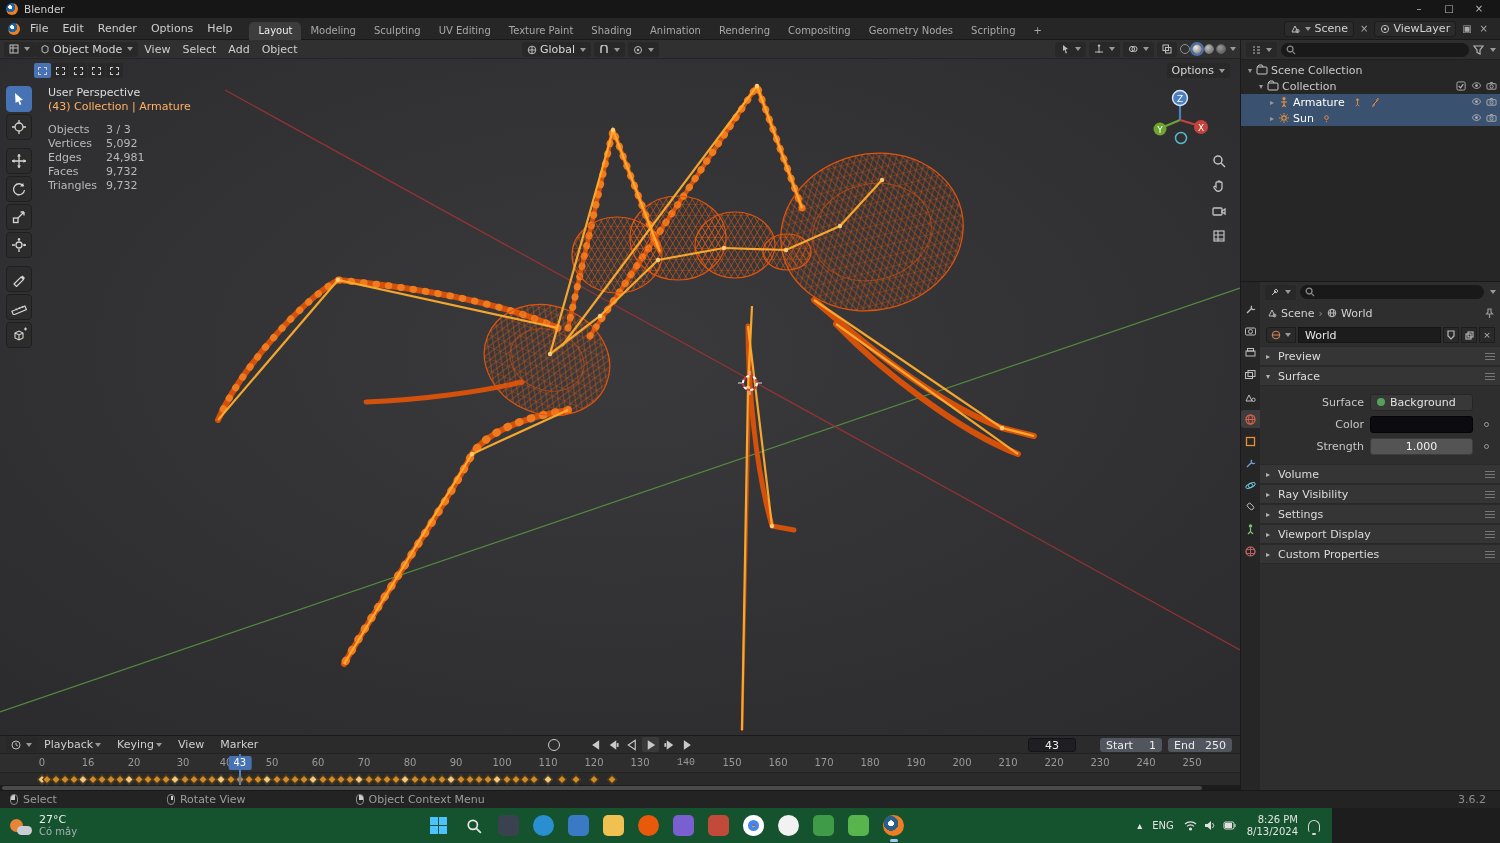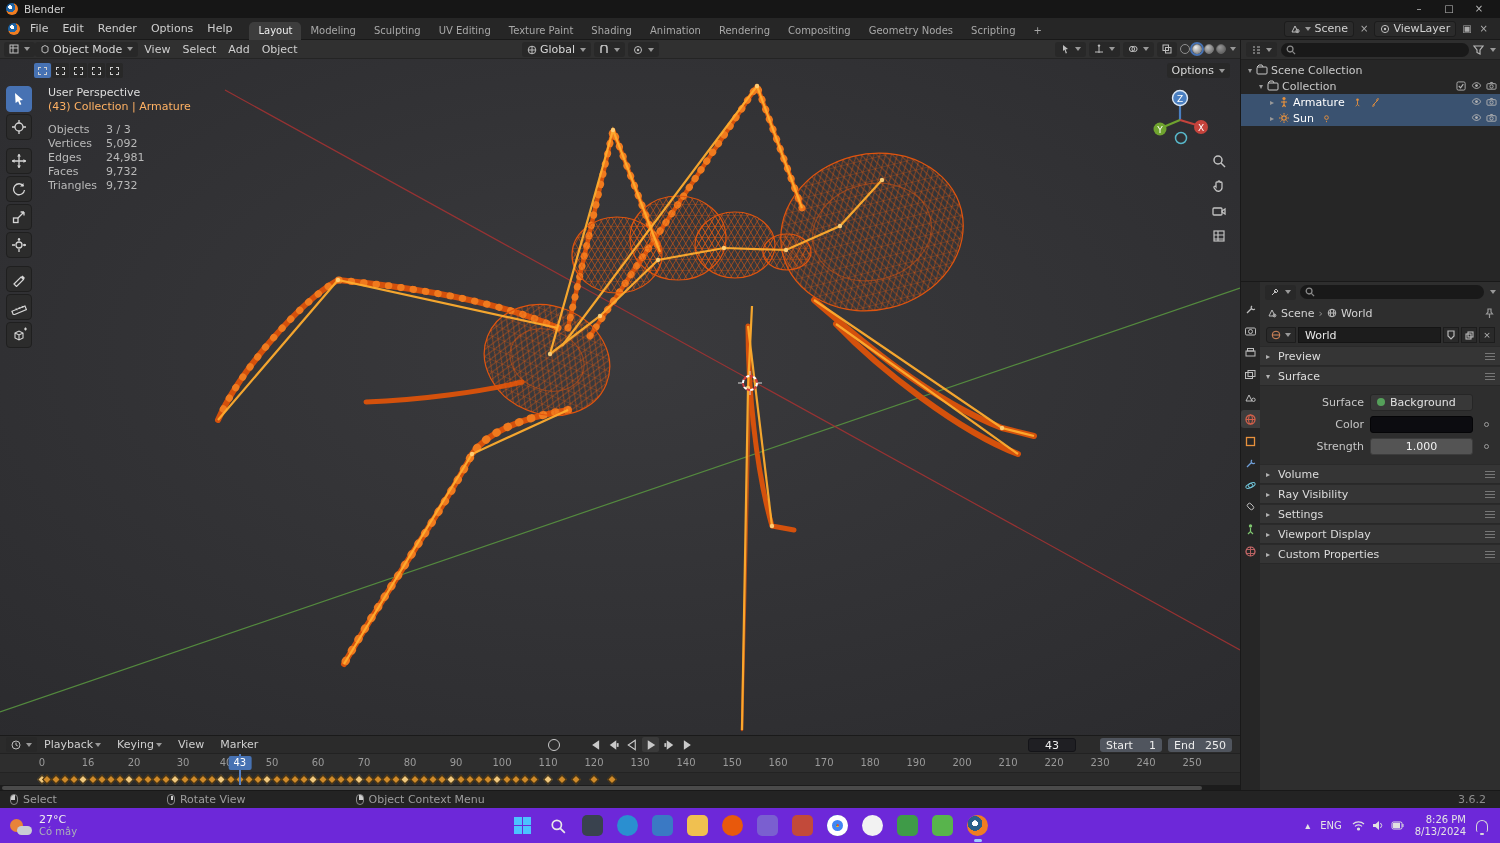--- a/index.html
+++ b/index.html
@@ -122,21 +122,21 @@
 
 .statusbar{position:absolute;left:0;top:790px;width:1500px;height:18px;background:#232323;border-top:1px solid #181818;display:flex;align-items:center;color:#9c9c9c}
 .sb-item{display:flex;align-items:center;gap:5px}
 .mouseic{width:8px;height:11px;border:1px solid #8a8a8a;border-radius:4px;position:relative}
 .mouseic i{position:absolute;background:#cfcfcf}
 .mouseic.l i{left:0;top:0;width:4px;height:5px;border-radius:3px 0 0 0}
 .mouseic.m i{left:3px;top:1px;width:2px;height:4px}
 .mouseic.r i{right:0;top:0;width:4px;height:5px;border-radius:0 3px 0 0}
 .sb-version{margin-left:auto;margin-right:14px;color:#8d8d8d}
 
-.taskbar{position:absolute;left:0;top:808px;width:1500px;height:35px;background:#6d28d9;display:flex;align-items:center}
+.taskbar{position:absolute;left:0;top:808px;width:1332px;height:35px;background:#14532d;display:flex;align-items:center}
 .weather{display:flex;align-items:center;gap:7px;padding-left:10px;width:220px}
 .wicon{width:22px;height:18px;position:relative}
 .wicon .sun{position:absolute;left:0;top:2px;width:13px;height:13px;border-radius:50%;background:#e8833a}
 .wicon .cloud{position:absolute;right:0;bottom:0;width:15px;height:9px;border-radius:6px;background:#c9cdd4}
 .wtemp{color:#f0f0f0;line-height:12px}
 .wcond{color:#aab0b8;font-size:10px;line-height:11px}
 .tb-center{position:absolute;left:50%;transform:translateX(-50%);display:flex;align-items:center}
 .tb-app{width:35px;height:35px;display:flex;align-items:center;justify-content:center;position:relative}
 .tb-app .ind{position:absolute;bottom:1px;left:50%;transform:translateX(-50%);width:8px;height:3px;border-radius:2px;background:#9ecbff}
 .appsq{width:21px;height:21px;border-radius:5px}
@@ -577,21 +577,21 @@
             <span class="tick" style="left: 226px;">40</span>
             <span class="tick" style="left: 272px;">50</span>
             <span class="tick" style="left: 318px;">60</span>
             <span class="tick" style="left: 364px;">70</span>
             <span class="tick" style="left: 410px;">80</span>
             <span class="tick" style="left: 456px;">90</span>
             <span class="tick" style="left: 502px;">100</span>
             <span class="tick" style="left: 548px;">110</span>
             <span class="tick" style="left: 594px;">120</span>
             <span class="tick" style="left: 640px;">130</span>
-            <span class="tick" style="left: 686px;">140</span>
+            <span class="tick" style="left: 686px; font-family: Liberation Mono, monospace;">140</span>
             <span class="tick" style="left: 732px;">150</span>
             <span class="tick" style="left: 778px;">160</span>
             <span class="tick" style="left: 824px;">170</span>
             <span class="tick" style="left: 870px;">180</span>
             <span class="tick" style="left: 916px;">190</span>
             <span class="tick" style="left: 962px;">200</span>
             <span class="tick" style="left: 1008px;">210</span>
             <span class="tick" style="left: 1054px;">220</span>
             <span class="tick" style="left: 1100px;">230</span>
             <span class="tick" style="left: 1146px;">240</span>

